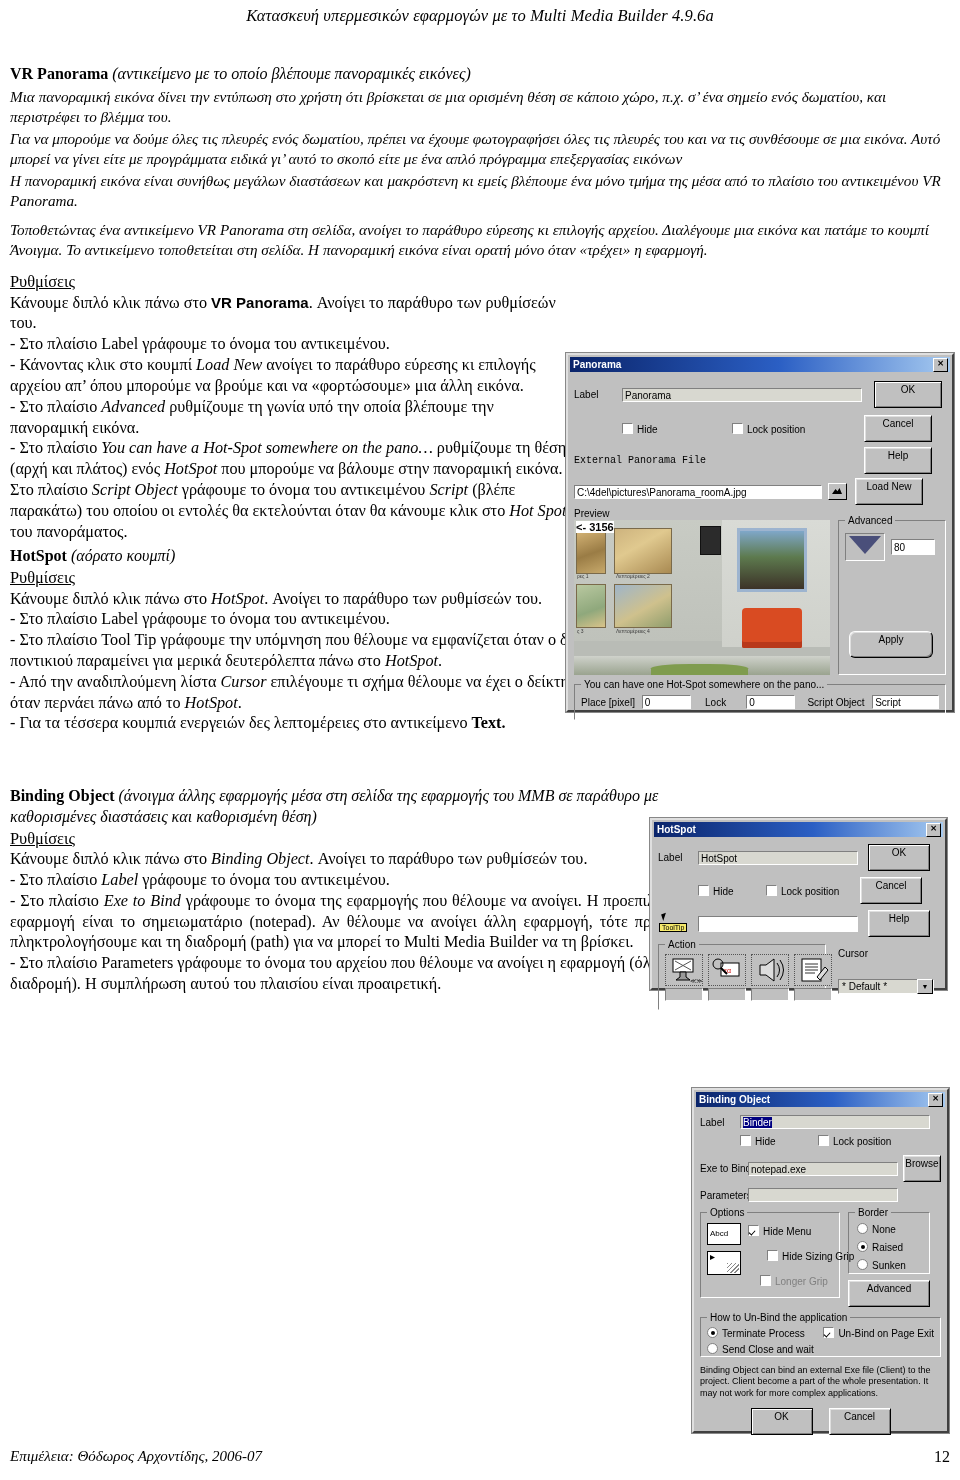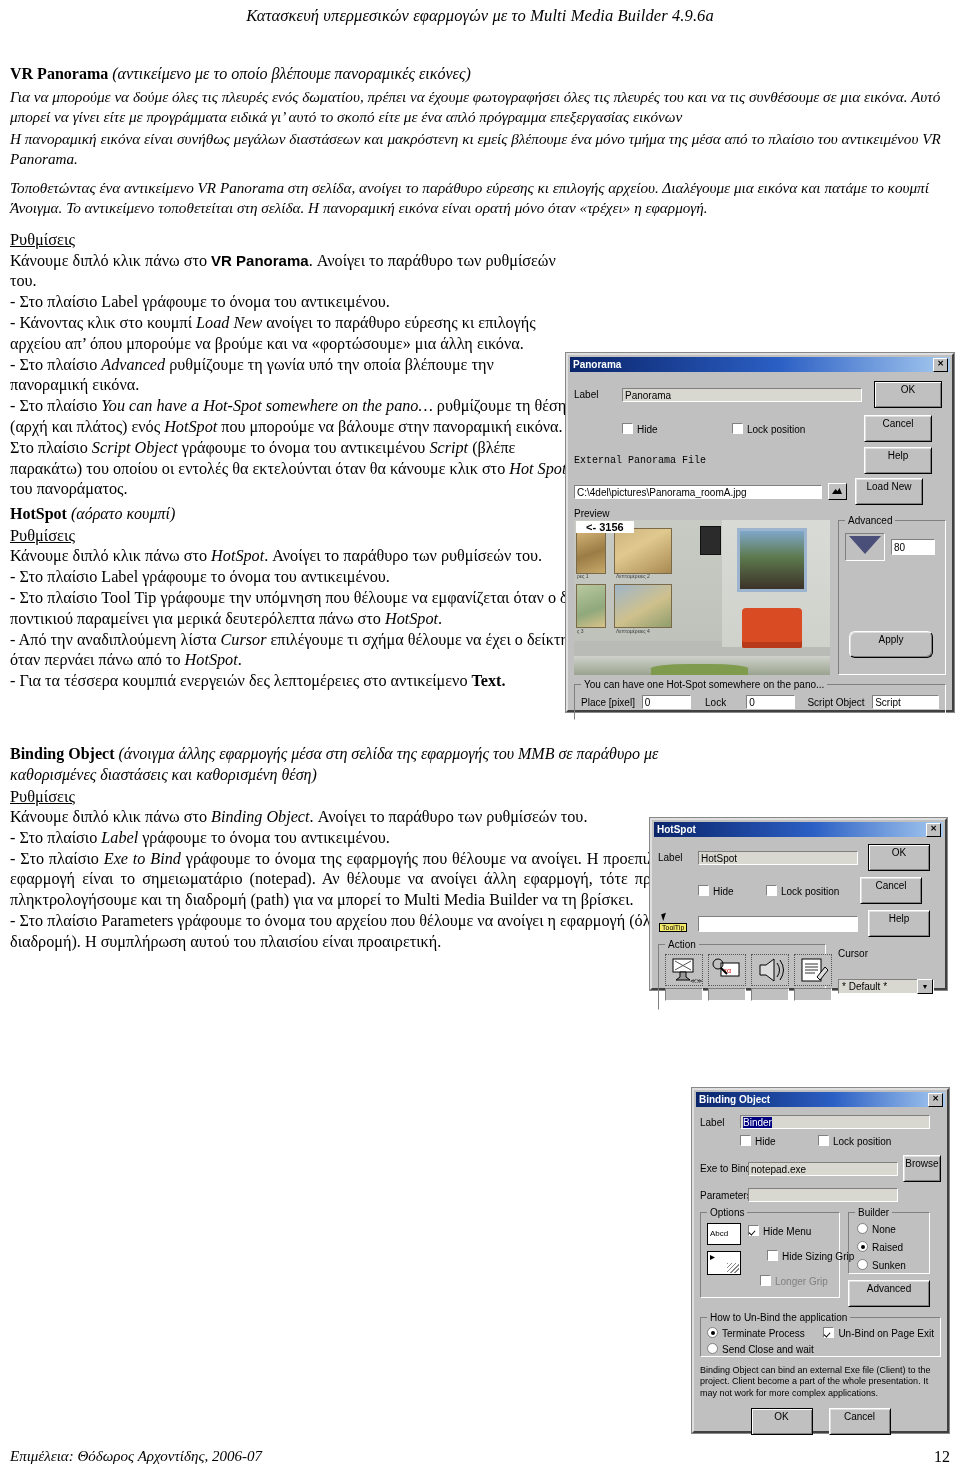--- a/index.html
+++ b/index.html
@@ -120,21 +120,21 @@
   }
   .pv-wallL{position:absolute;left:0;top:0;width:58%;height:78%;background:linear-gradient(180deg,#c8cbc4 0%,#bfc2bb 100%);}
   .pv-wallR{position:absolute;left:58%;top:0;width:42%;height:82%;background:linear-gradient(180deg,#d9dbd6 0%,#cfd1cb 100%);}
   .pv-floor{position:absolute;left:0;bottom:0;width:100%;height:12%;background:linear-gradient(180deg,#cfd2cb 0%,#9aa38f 100%);}
   .pv-grass{position:absolute;left:30%;bottom:0;width:38%;height:7%;background:#7f9c4e;border-radius:40% 40% 0 0;}
   .frm{position:absolute;border:1px solid #7a6a4a;}
   .sofa{position:absolute;background:#d94b22;border-radius:4px 4px 2px 2px;box-shadow:inset 0 -6px 0 #b8381a;}
   .spk{position:absolute;background:#2b2b2b;border:1px solid #111;}
   .pv-tag{
     position:absolute;left:2px;top:1px;background:#fff;color:#000;
-    font-weight:bold;font-size:11px;padding:0 10px;font-family:"Liberation Sans",sans-serif;
+    font-weight:bold;font-size:11px;padding:0 0;font-family:"Liberation Sans",sans-serif;
   }
   .mini-cap{position:absolute;font-size:5px;color:#3a3a3a;font-family:"Liberation Sans",sans-serif;white-space:nowrap;}
   .fan{
     width:38px;height:26px;background:#c0c0c0;
     border:1px solid;border-color:#808080 #fff #fff #808080;
     position:relative;overflow:hidden;
   }
   .fan::after{
     content:"";position:absolute;left:3px;top:2px;width:32px;height:18px;
     background:#4a4f7a;
@@ -202,20 +202,21 @@
 
 <div class="page">
 
   <div class="doc-header">Κατασκευή υπερμεσικών εφαρμογών με το Multi Media Builder 4.9.6a</div>
 
   <div class="content">
 
     <div class="para sec-title">
       <span class="bi">VR Panorama</span><span class="it"> (αντικείμενο με το οποίο βλέπουμε πανοραμικές εικόνες)</span>
     </div>
+    <div class="para blk-ital">Μια πανοραμική εικόνα δίνει την εντύπωση στο χρήστη ότι βρίσκεται σε μια ορισμένη θέση σε κάποιο χώρο, π.χ. σ’ ένα σημείο ενός δωματίου, και περιστρέφει το βλέμμα του.</div>
     <div class="para blk-ital">Για να μπορούμε να δούμε όλες τις πλευρές ενός δωματίου, πρέπει να έχουμε φωτογραφήσει όλες τις πλευρές του και να τις συνθέσουμε σε μια εικόνα. Αυτό μπορεί να γίνει είτε με προγράμματα ειδικά γι’ αυτό το σκοπό είτε με ένα απλό πρόγραμμα επεξεργασίας εικόνων</div>
     <div class="para blk-ital">Η πανοραμική εικόνα είναι συνήθως μεγάλων διαστάσεων και μακρόστενη κι εμείς βλέπουμε ένα μόνο τμήμα της μέσα από το πλαίσιο του αντικειμένου VR Panorama.</div>
     <div class="para blk-ital" style="margin-top:9px;">Τοποθετώντας ένα αντικείμενο VR Panorama στη σελίδα, ανοίγει το παράθυρο εύρεσης κι επιλογής αρχείου. Διαλέγουμε μια εικόνα και πατάμε το κουμπί Άνοιγμα. Το αντικείμενο τοποθετείται στη σελίδα. Η πανοραμική εικόνα είναι ορατή μόνο όταν «τρέχει» η εφαρμογή.</div>
 
     <div class="settings-block narrow" style="margin-top:11px;">
       <div class="u">Ρυθμίσεις</div>
       <div class="list-line">
         Κάνουμε διπλό κλικ πάνω στο <span class="bi" style="font-family:'Liberation Sans',sans-serif;font-size:15px;">VR Panorama</span>. Ανοίγει το παράθυρο των ρυθμίσεών του.
       </div>
       <div class="list-line">- Στο πλαίσιο Label γράφουμε το όνομα του αντικειμένου.</div>
@@ -482,21 +483,21 @@
             <div style="margin-left:7px;margin-top:2px;">
               <div class="lbl"><i class="cb on"></i><span>Hide Menu</span></div>
               <div class="lbl" style="margin-top:13px;padding-left:19px;"><i class="cb"></i><span>Hide Sizing Grip</span></div>
               <div class="lbl dis" style="margin-top:13px;padding-left:12px;"><i class="cb"></i><span>Longer Grip</span></div>
             </div>
           </div>
         </div>
 
         <div style="margin-left:8px;">
           <div class="grp" style="width:82px;height:62px;padding:10px 5px 4px 8px;">
-            <span class="cap">Builder</span>
+            <span class="cap">Border</span>
             <div class="lbl"><i class="rb"></i><span>None</span></div>
             <div class="lbl" style="margin-top:6px;"><i class="rb on"></i><span>Raised</span></div>
             <div class="lbl" style="margin-top:6px;"><i class="rb"></i><span>Sunken</span></div>
           </div>
           <div class="btn" style="width:82px;margin-top:6px;">Advanced</div>
         </div>
       </div>
 
       <div class="grp" style="margin-top:10px;height:40px;padding:9px 6px 4px 6px;">
         <span class="cap">How to Un-Bind the application</span>

